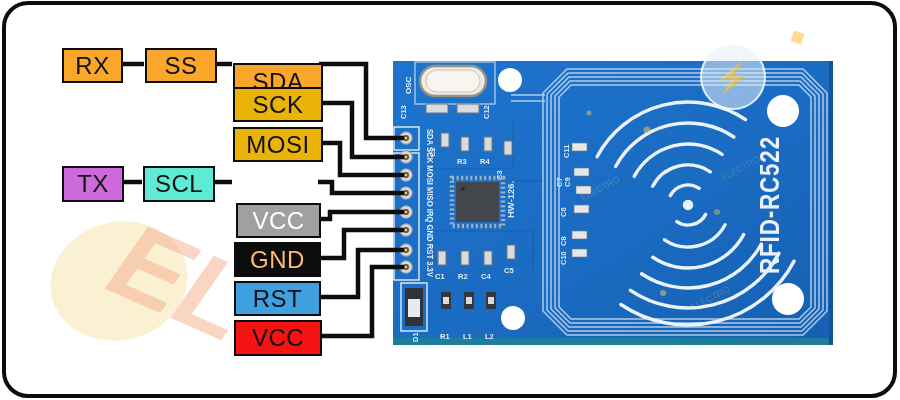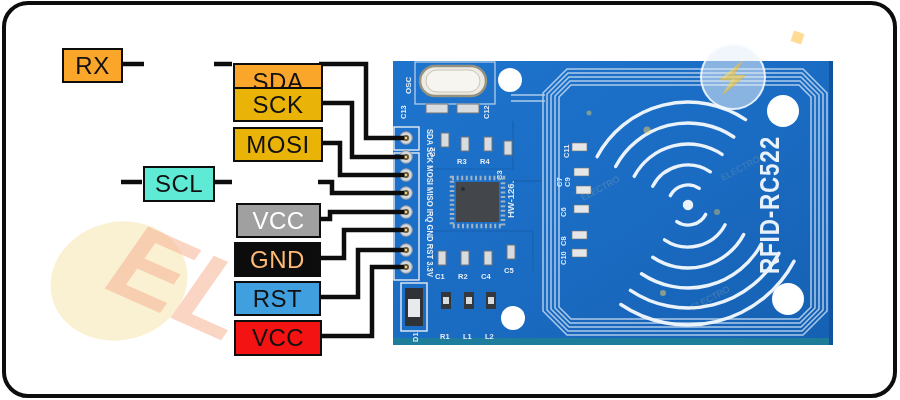--- a/index.html
+++ b/index.html
@@ -245,23 +245,25 @@
       <path d="M212,182 H232"></path>
       <path d="M318,182 H332 V193 H404"></path>
       <path d="M318,219 H330 V212 H404"></path>
       <path d="M318,258 H344 V230 H404"></path>
       <path d="M318,297 H358 V250 H404"></path>
       <path d="M318,336 H372 V267 H404"></path>
     </g>
   </svg>
 
   <div class="box b-rx">RX</div>
+  <div class="box b-ss">SS</div>
   <div class="box b-sda">SDA</div>
   <div class="box b-sck">SCK</div>
   <div class="box b-mosi">MOSI</div>
+  <div class="box b-tx">TX</div>
   <div class="box b-scl">SCL</div>
   <div class="box b-vcct">VCC</div>
   <div class="box b-gnd">GND</div>
   <div class="box b-rst">RST</div>
   <div class="box b-vccb">VCC</div>
 
   <div class="wm-circle">
     <span class="wm-bolt">⚡</span>
   </div>
   <div class="wm-square"></div>

